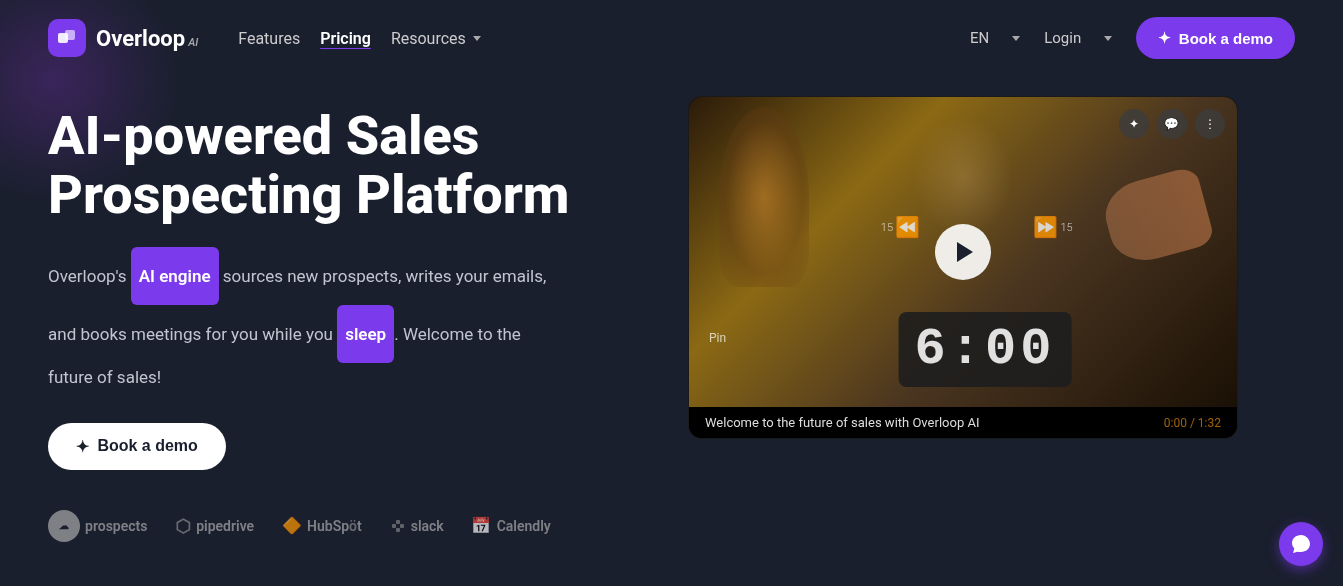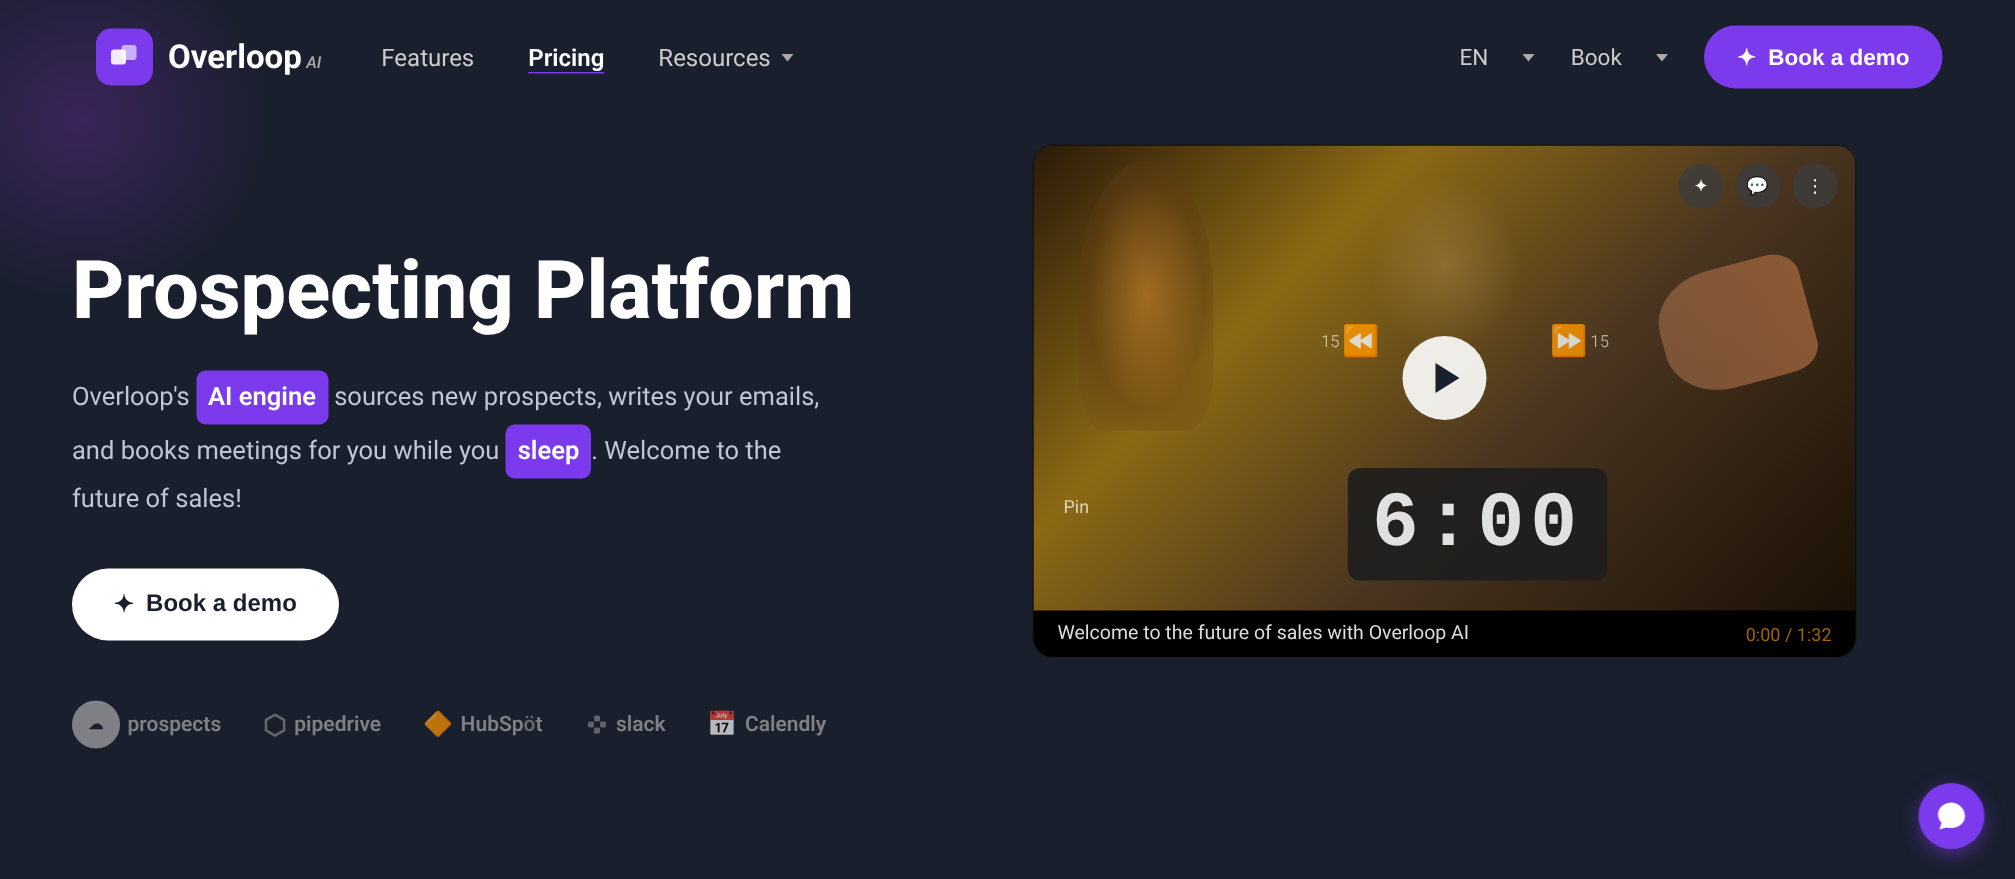--- a/index.html
+++ b/index.html
@@ -33,21 +33,20 @@
       padding: 0 48px;
       height: 76px;
       position: relative;
       z-index: 10;
     }
 
     .nav-left {
       display: flex;
       align-items: center;
       gap: 40px;
-      margin-left: 16px;
     }
 
     .logo-wrapper {
       display: flex;
       align-items: center;
       gap: 10px;
     }
 
     .logo-icon {
       width: 38px;
@@ -72,21 +71,21 @@
     .logo-text sup {
       font-size: 11px;
       font-weight: 500;
       color: #aaaaaa;
       font-style: italic;
     }
 
     .nav-links {
       display: flex;
       align-items: center;
-      gap: 36px;
+      gap: 20px;
     }
 
     .nav-link {
       color: #cccccc;
       font-size: 16px;
       cursor: pointer;
       text-decoration: none;
       display: flex;
       align-items: center;
       gap: 4px;
@@ -158,21 +157,21 @@
       line-height: 1.65;
       margin-bottom: 32px;
       max-width: 520px;
     }
 
     .highlight-badge {
       display: inline-block;
       background: #7c3aed;
       color: #ffffff;
       border-radius: 6px;
-      padding: 4px 8px;
+      padding: 15px 8px;
       font-weight: 600;
     }
 
     .hero-cta {
       background: #ffffff;
       color: #1a1f2e;
       border: none;
       border-radius: 30px;
       padding: 14px 28px;
       font-size: 16px;
@@ -396,35 +395,35 @@
       </a>
     </div>
   </div>
 
   <div class="nav-right">
     <div class="nav-lang">
       <span>EN</span>
       <span class="chevron-down"></span>
     </div>
     <div class="nav-login">
-      <span>Book</span>
+      <span>Login</span>
       <span class="chevron-down"></span>
     </div>
     <button class="book-demo-btn">
       <span>✦</span>
       <span>Book a demo</span>
     </button>
   </div>
 </nav>
 
 <div class="main-content">
 
   <div class="hero-left">
     <h1 class="hero-title">
-      <br>
+      <span>AI-powered Sales</span><br>
       <span>Prospecting Platform</span>
     </h1>
 
     <p class="hero-subtitle">
       <span>Overloop's</span>&nbsp;<span class="highlight-badge">AI engine</span>&nbsp;<span>sources new prospects, writes your emails, and books meetings for you while you</span>&nbsp;<span class="highlight-badge">sleep</span><span>. Welcome to the future of sales!</span>
     </p>
 
     <button class="hero-cta">
       <span>✦</span>
       <span>Book a demo</span>

